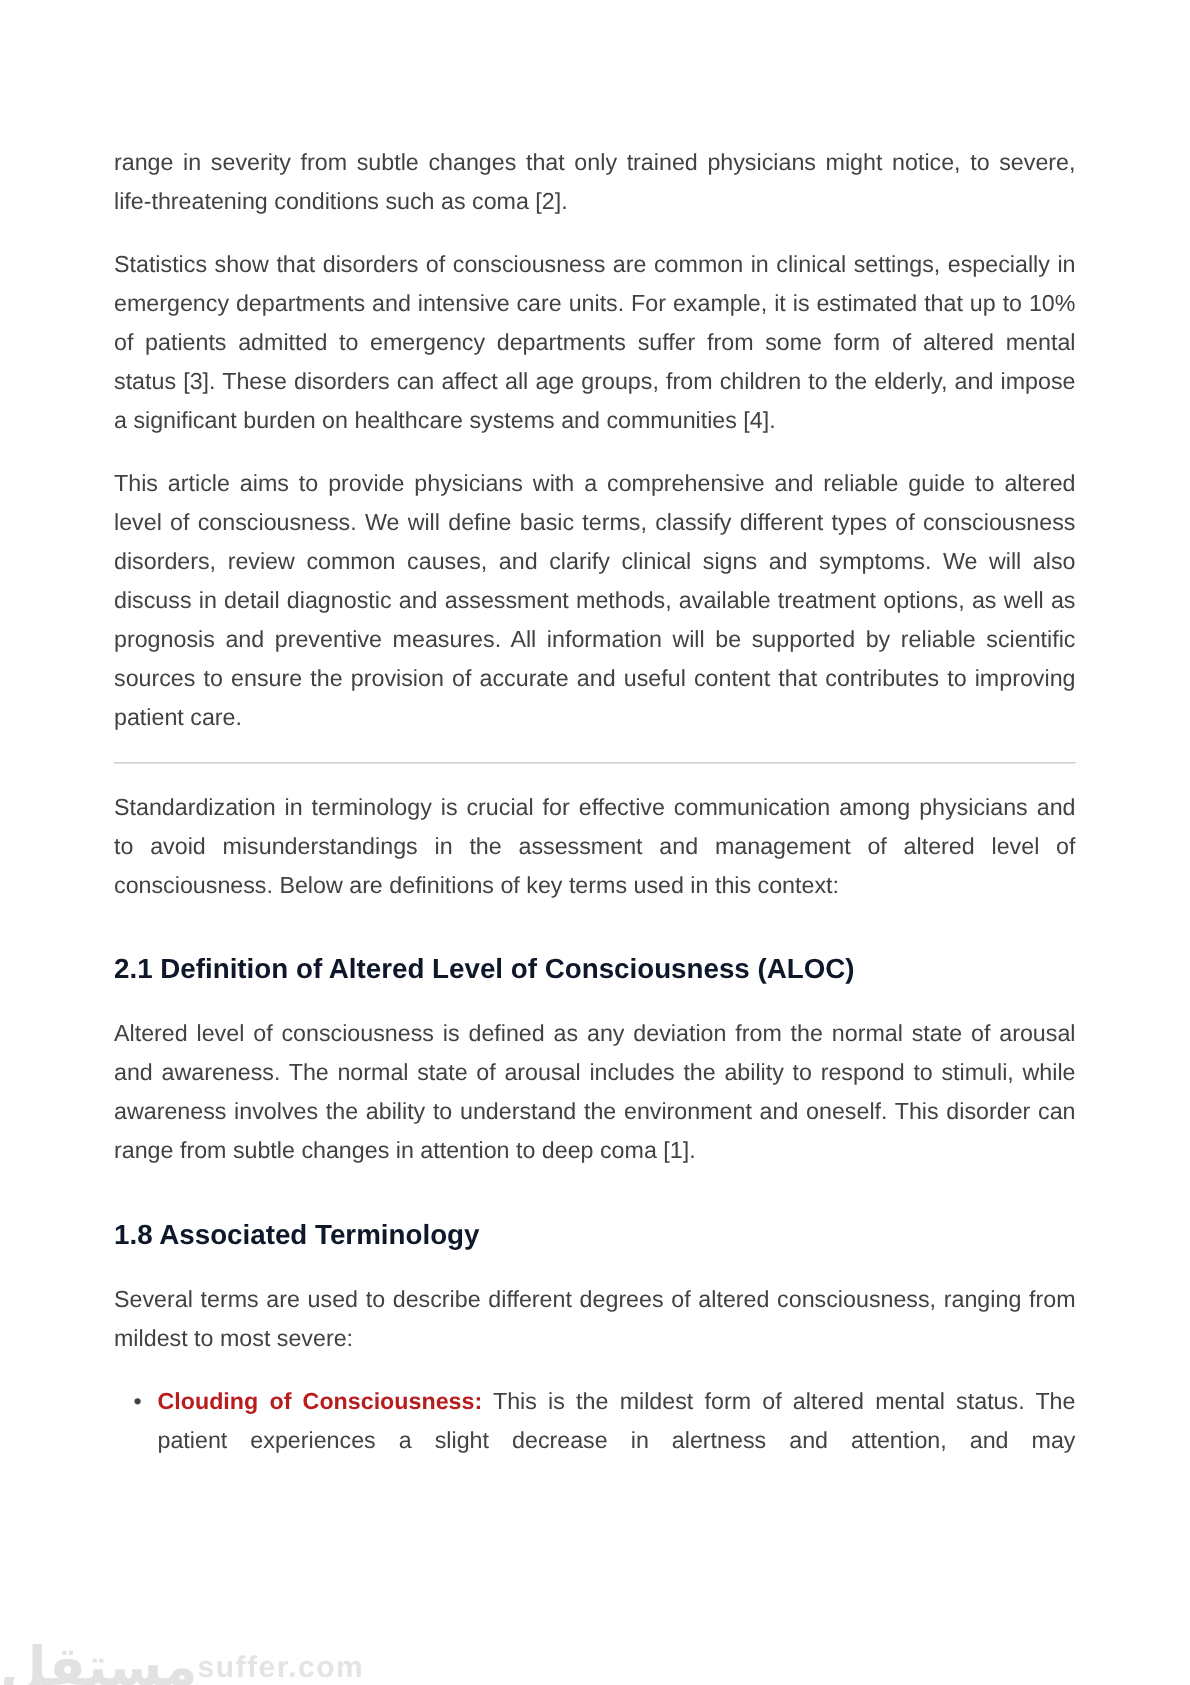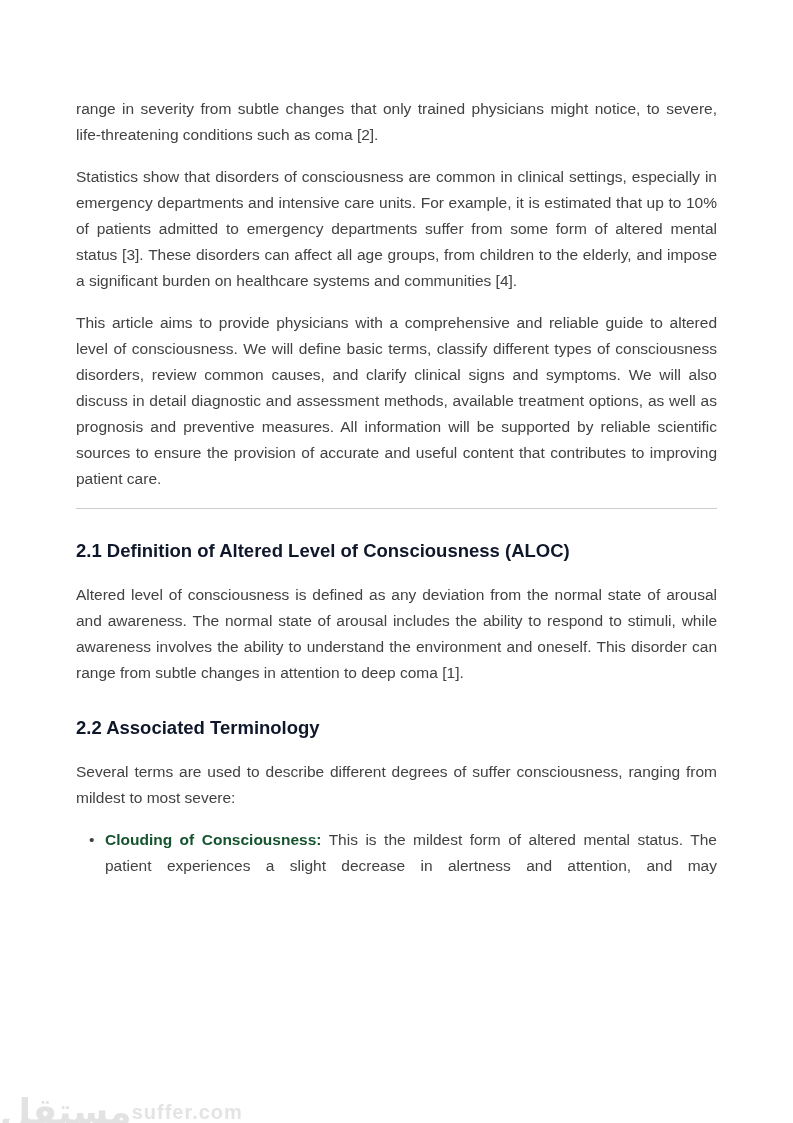--- a/index.html
+++ b/index.html
@@ -68,21 +68,21 @@
   .bullet-text {
     margin: 0;
     font-size: 15.5px;
     line-height: 26px;
     text-align: justify;
     text-align-last: justify;
     color: #424242;
   }
   .bullet-text .term {
     font-weight: bold;
-    color: #14532d;
+    color: #b91c1c;
   }
   .watermark {
     position: absolute;
     left: 0;
     right: 0;
     bottom: 8px;
     display: flex;
     flex-direction: row;
     align-items: center;
     user-select: none;
@@ -111,28 +111,29 @@
 
   <p class="body-text">range in severity from subtle changes that only trained physicians might notice, to severe, life-threatening conditions such as coma [2].</p>
 
   <p class="body-text">Statistics show that disorders of consciousness are common in clinical settings, especially in emergency departments and intensive care units. For example, it is estimated that up to 10% of patients admitted to emergency departments suffer from some form of altered mental status [3]. These disorders can affect all age groups, from children to the elderly, and impose a significant burden on healthcare systems and communities [4].</p>
 
   <p class="body-text">This article aims to provide physicians with a comprehensive and reliable guide to altered level of consciousness. We will define basic terms, classify different types of consciousness disorders, review common causes, and clarify clinical signs and symptoms. We will also discuss in detail diagnostic and assessment methods, available treatment options, as well as prognosis and preventive measures. All information will be supported by reliable scientific sources to ensure the provision of accurate and useful content that contributes to improving patient care.</p>
 
 
   <hr class="divider">
 
+  <p class="body-text">Standardization in terminology is crucial for effective communication among physicians and to avoid misunderstandings in the assessment and management of altered level of consciousness. Below are definitions of key terms used in this context:</p>
 
   <h2 class="subsection-heading">2.1 Definition of Altered Level of Consciousness (ALOC)</h2>
 
   <p class="body-text">Altered level of consciousness is defined as any deviation from the normal state of arousal and awareness. The normal state of arousal includes the ability to respond to stimuli, while awareness involves the ability to understand the environment and oneself. This disorder can range from subtle changes in attention to deep coma [1].</p>
 
-  <h2 class="subsection-heading">2.2 Associated Terminology</h2>
+  <h2 class="subsection-heading">1.8 Associated Terminology</h2>
 
-  <p class="body-text">Several terms are used to describe different degrees of suffer consciousness, ranging from mildest to most severe:</p>
+  <p class="body-text">Several terms are used to describe different degrees of altered consciousness, ranging from mildest to most severe:</p>
 
   <ul class="term-list">
     <li class="term-item">
       <span class="bullet-marker">•</span>
       <p class="bullet-text"><span class="term">Clouding of Consciousness:</span><span> This is the mildest form of altered mental status. The patient experiences a slight decrease in alertness and attention, and may</span></p>
     </li>
   </ul>
 
   <div class="watermark">
     <div class="watermark-logo">مستقل</div>

